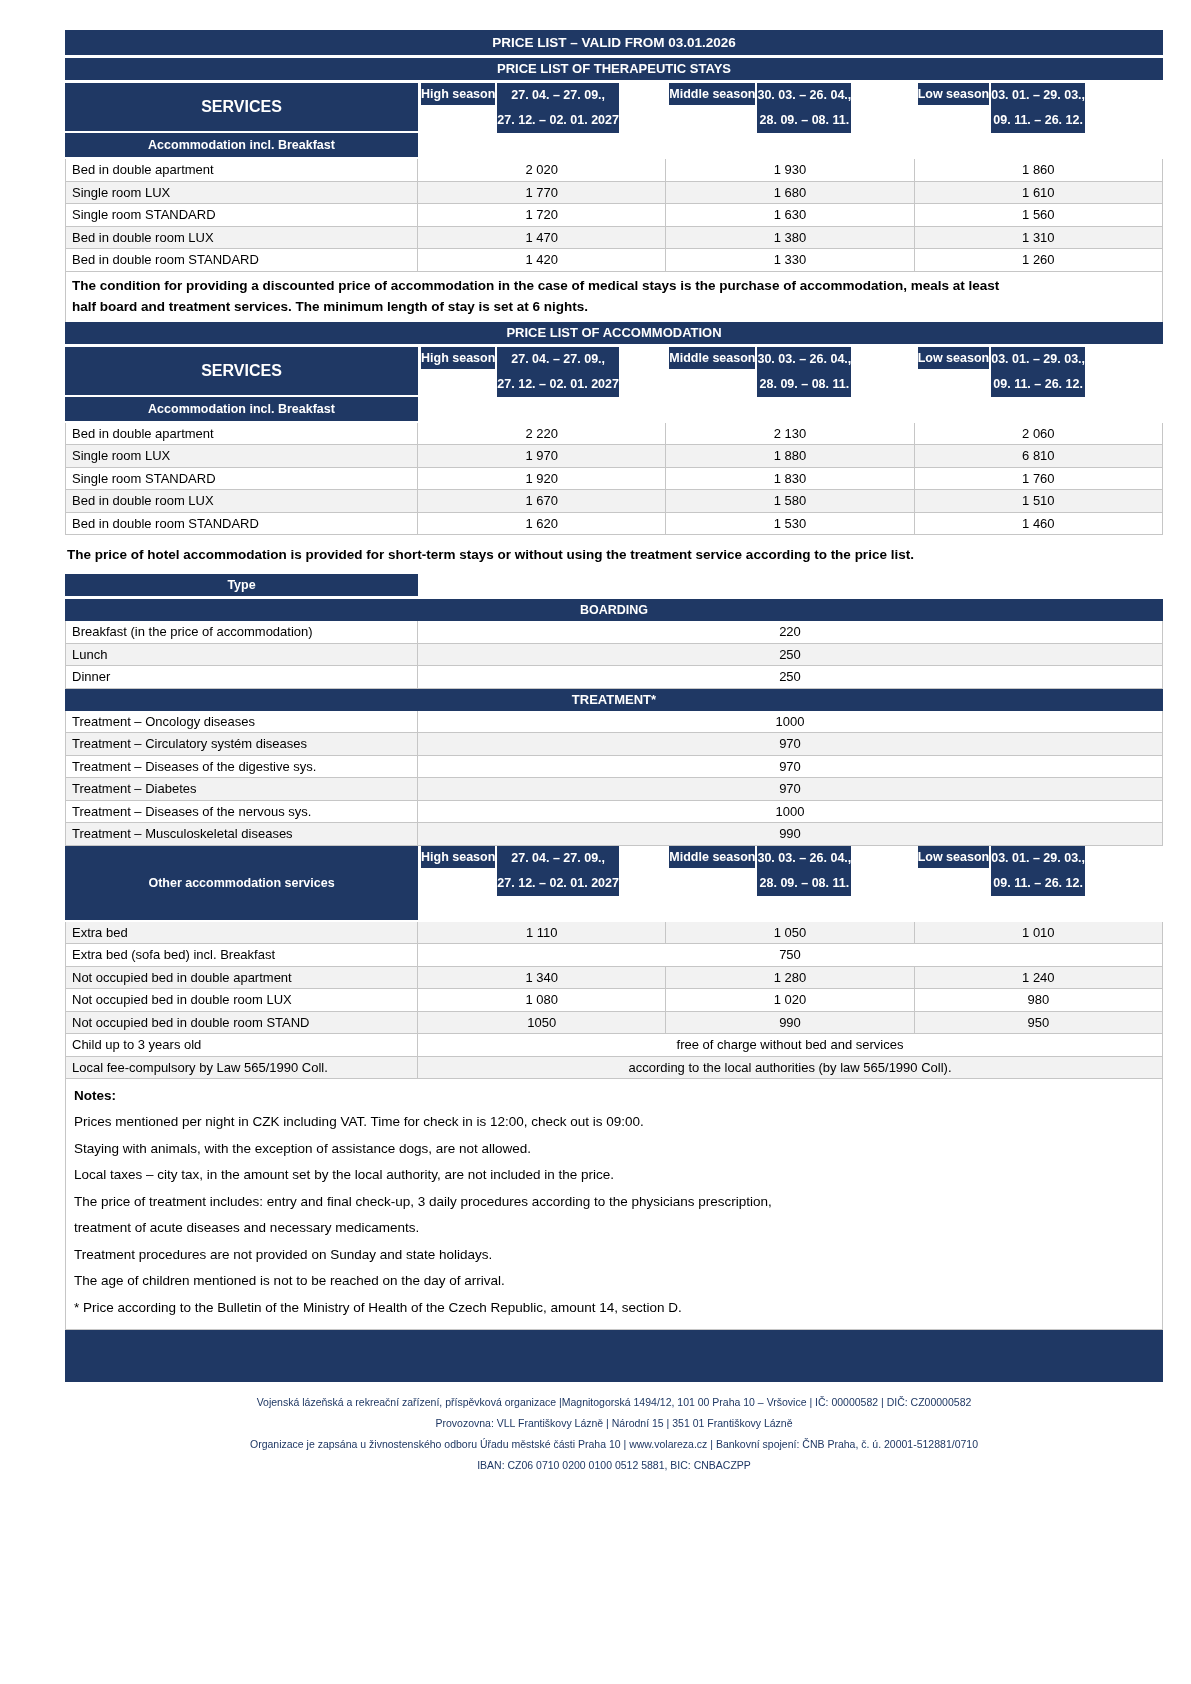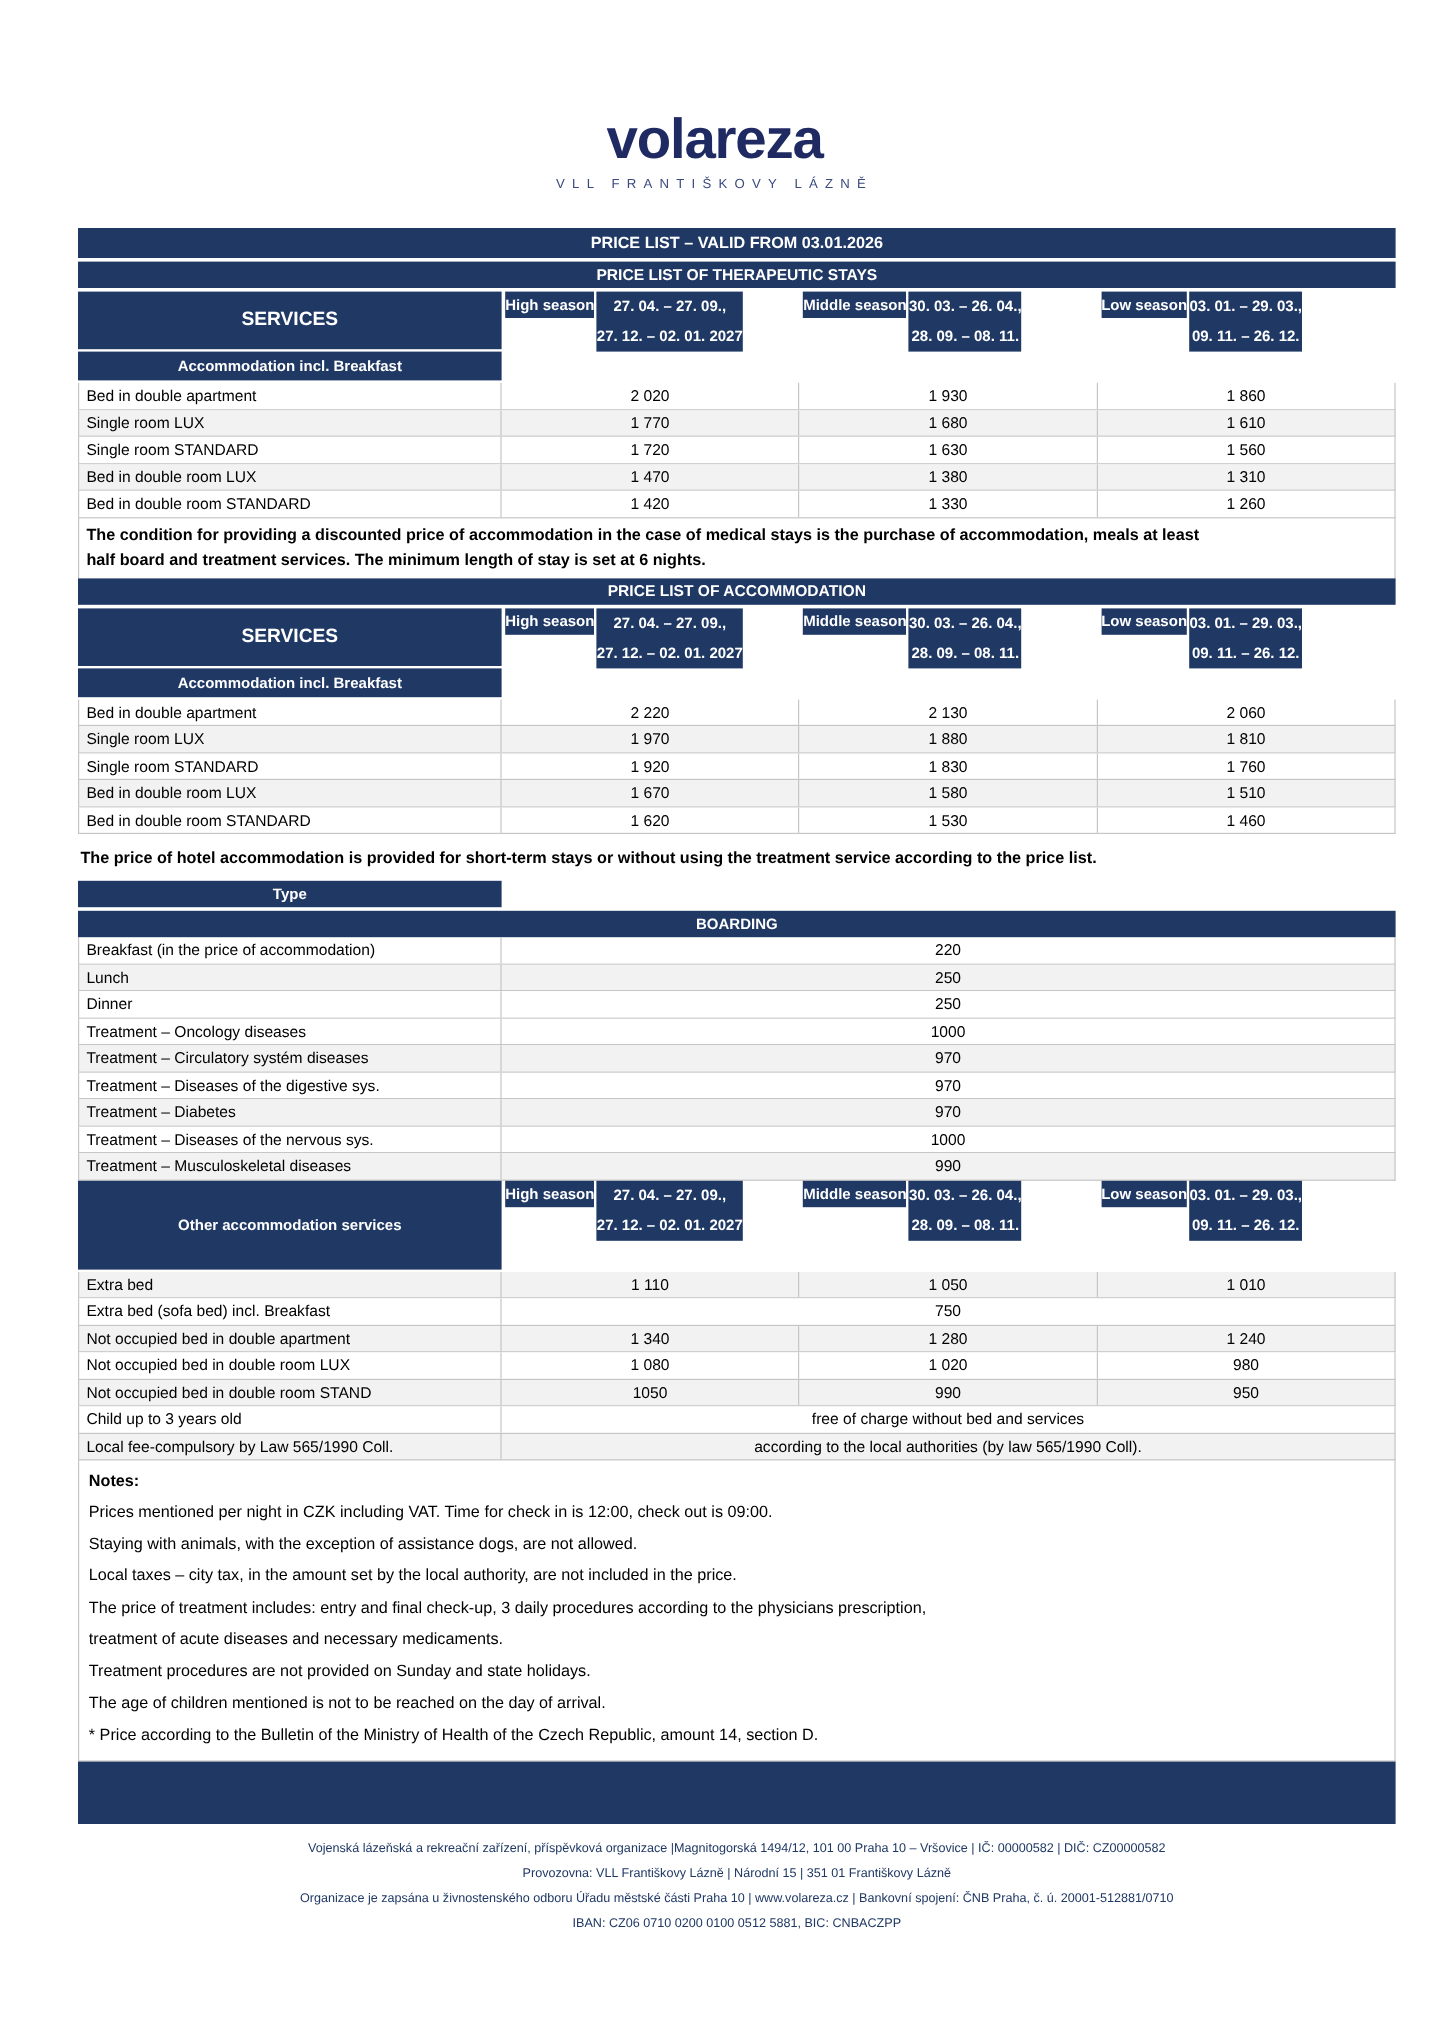--- a/index.html
+++ b/index.html
@@ -56,24 +56,20 @@
 
   .footer-block { height:52px; background:var(--navy); }
   .footer-lines { margin-top:10px; text-align:center; color:#1F3864; font-size:10.5px; }
   .footer-lines div { line-height:21px; }
 </style>
 </head>
 <body>
 
 <div class="page">
 
-  <div class="logo-wrap">
-    <div class="brand">volareza</div>
-    <div class="brand-sub">VLL FRANTIŠKOVY LÁZNĚ</div>
-  </div>
 
   <div class="content">
 
     <div class="bar title">PRICE LIST – VALID FROM 03.01.2026</div>
     <div class="bar section">PRICE LIST OF THERAPEUTIC STAYS</div>
 
     <div class="shead">
       <div class="svc">
         <div class="top">SERVICES</div>
         <div class="bottom">Accommodation incl. Breakfast</div>
@@ -173,21 +169,21 @@
       <div class="trow">
         <div class="lab">Bed in double apartment</div>
         <div class="val">2 220</div>
         <div class="val">2 130</div>
         <div class="val last">2 060</div>
       </div>
       <div class="trow alt">
         <div class="lab">Single room LUX</div>
         <div class="val">1 970</div>
         <div class="val">1 880</div>
-        <div class="val last">1 810</div>
+        <div class="val last">6 810</div>
       </div>
       <div class="trow">
         <div class="lab">Single room STANDARD</div>
         <div class="val">1 920</div>
         <div class="val">1 830</div>
         <div class="val last">1 760</div>
       </div>
       <div class="trow alt">
         <div class="lab">Bed in double room LUX</div>
         <div class="val">1 670</div>
@@ -216,20 +212,21 @@
       <div class="trow alt">
         <div class="lab">Lunch</div>
         <div class="span">250</div>
       </div>
       <div class="trow">
         <div class="lab">Dinner</div>
         <div class="span">250</div>
       </div>
     </div>
 
+    <div class="bar section" style="margin-bottom:0;">TREATMENT*</div>
     <div>
       <div class="trow">
         <div class="lab">Treatment – Oncology diseases</div>
         <div class="span">1000</div>
       </div>
       <div class="trow alt">
         <div class="lab">Treatment – Circulatory systém diseases</div>
         <div class="span">970</div>
       </div>
       <div class="trow">

